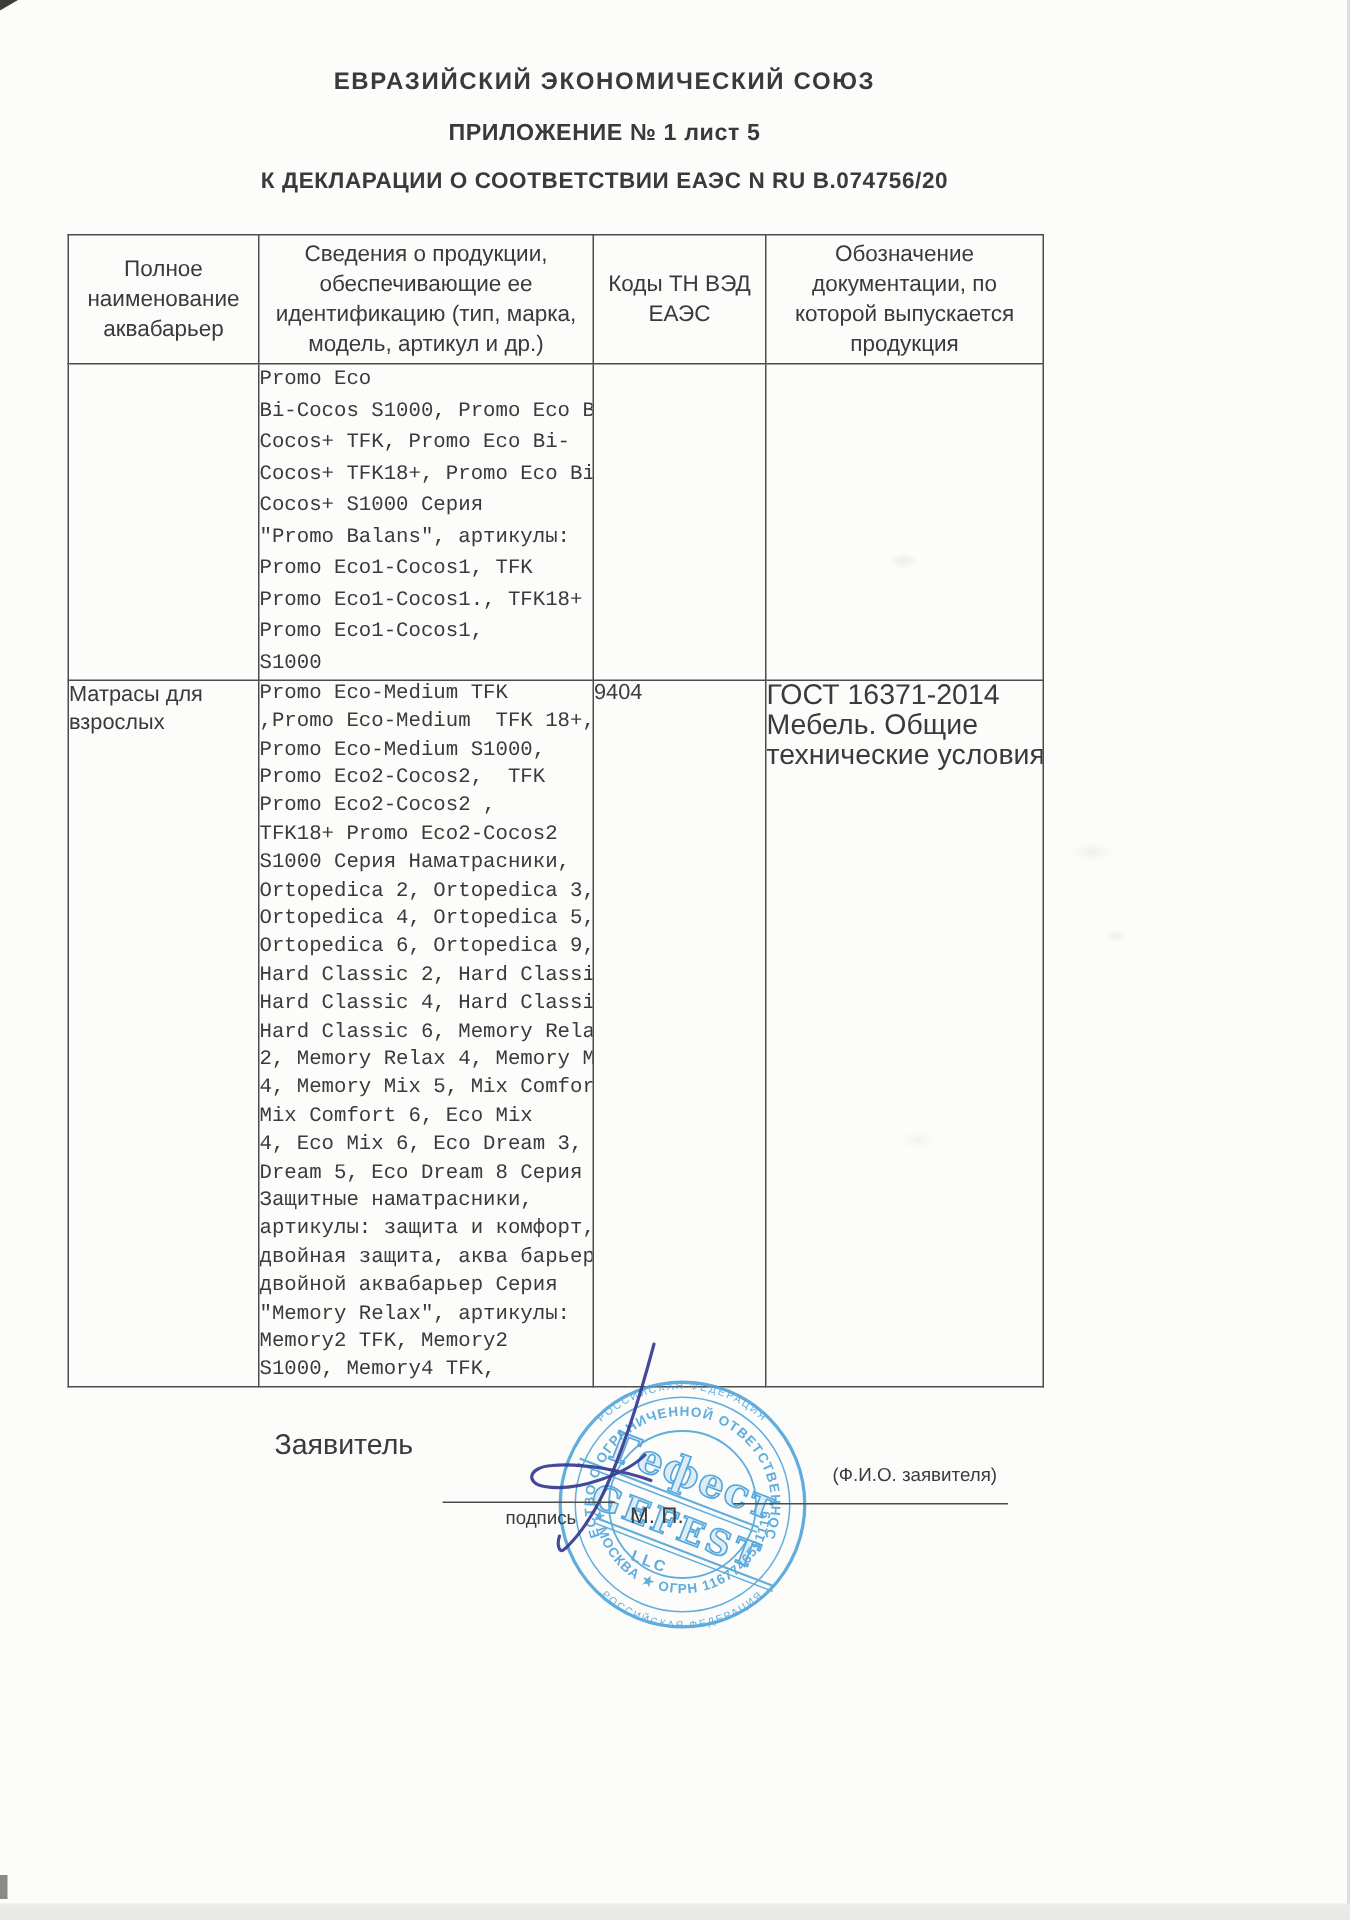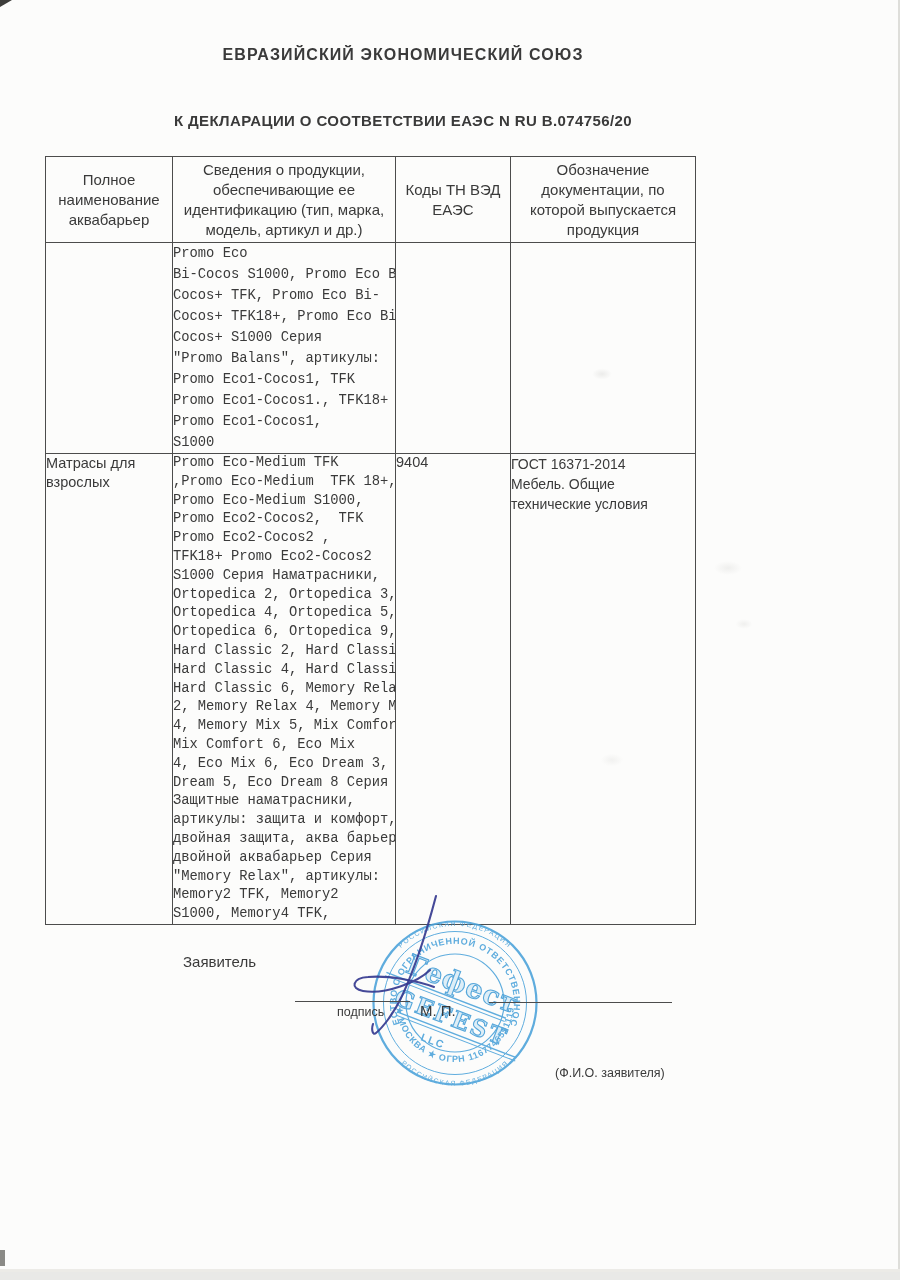--- a/index.html
+++ b/index.html
@@ -49,50 +49,51 @@
     height:85px;
   }
   .cell-pre{white-space:pre;}
   .row-products td{height:208px;}
   .row-mattress td{height:470px;}
   .cell-details{font-size:13.8px;padding:7px 2px 0 9px;font-family:Liberation Mono, monospace;}
   .details-r1{line-height:21px;}
   .details-r2{line-height:18.8px;}
   .cell-name{vertical-align:middle;font-size:14.5px;line-height:19px;padding-left:10px;margin-left:12px;}
   .cell-code{font-size:14.5px;padding:8px 0 0 9px;}
-  .cell-docs{font-size:14px;line-height:20px;padding:7px 0 0 9px;}
-
-  .footer-label{position:absolute;left:183px;top:953px;font-size:15px;}
+  .cell-docs{font-size:19px;line-height:20px;padding:7px 0 0 9px;}
+
+  .footer-label{position:absolute;left:183px;top:953px;font-size:19px;}
   .sig-line{position:absolute;height:0;border-top:1.3px solid #4c4c4c;}
   .sig-line-left{left:295px;top:1001px;width:115px;}
   .sig-line-right{left:489px;top:1002px;width:183px;}
   .sig-caption{position:absolute;left:337px;top:1005px;font-size:12.5px;}
   .mp-caption{position:absolute;left:420px;top:1002px;font-size:15px;}
   .applicant-name{position:absolute;left:515px;top:965px;width:168px;
     font-size:15px;line-height:18px;white-space:pre-line;}
-  .name-caption{position:absolute;left:514px;top:1066px;font-size:12.5px;padding-left:41px;}
+  .name-caption{position:absolute;left:514px;top:976px;font-size:12.5px;padding-left:41px;}
 
   .stamp-svg{position:absolute;left:330px;top:878px;width:260px;height:235px;}
   .stamp-ink{stroke:#4aa2da;fill:none;}
   .stamp-text{fill:#4aa2da;stroke:none;font-family:"Liberation Sans",sans-serif;}
   .stamp-hollow{fill:rgba(116,186,232,.25);stroke:#3f9bd6;
     font-family:"DejaVu Serif",serif;font-weight:bold;}
   .sig-ink{stroke:#35398f;fill:none;stroke-width:2.1;stroke-linecap:round;opacity:.92;}
 </style>
 </head>
 <body>
 
 <div class="page">
 
   <div class="corner-tl"></div>
   <div class="corner-bl"></div>
   <div class="edge-r"></div>
   <div class="edge-b"></div>
 
   <div class="title title1">ЕВРАЗИЙСКИЙ ЭКОНОМИЧЕСКИЙ СОЮЗ</div>
+  <div class="title title2">ПРИЛОЖЕНИЕ № 1 лист 5</div>
   <div class="title title3">К ДЕКЛАРАЦИИ О СООТВЕТСТВИИ ЕАЭС N RU В.074756/20</div>
 
   <table class="doc-table">
     <colgroup>
       <col style="width:127px">
         <col style="width:223px">
         <col style="width:115px">
         <col style="width:185px">
     </colgroup>
     <tbody>

